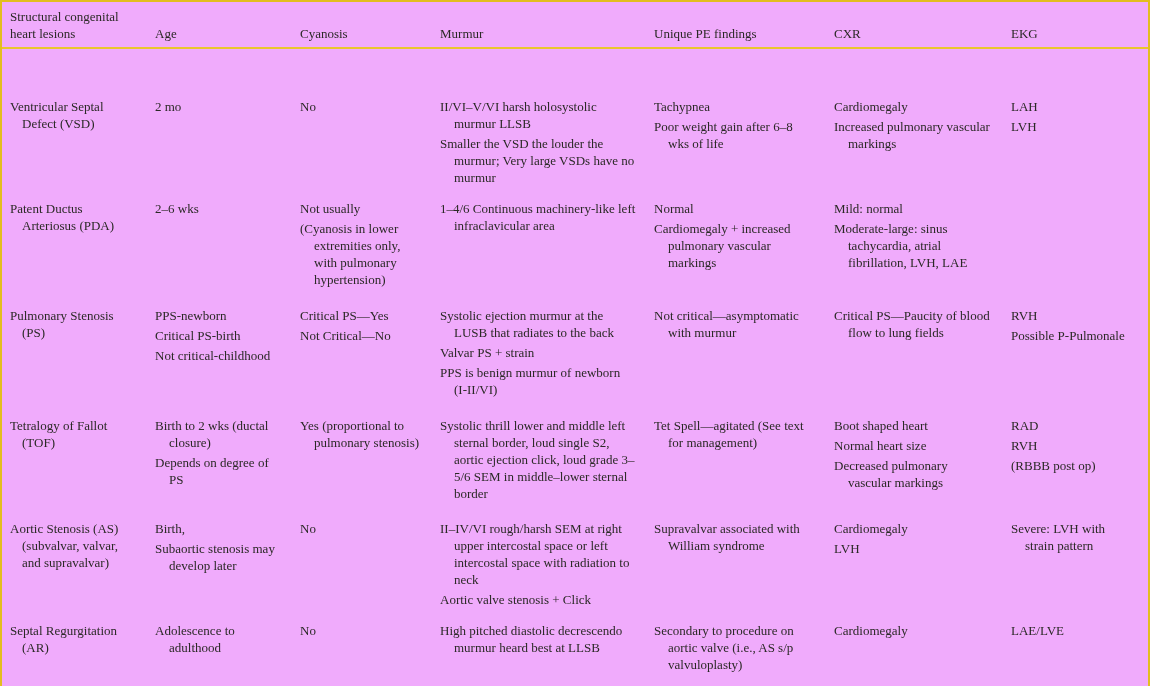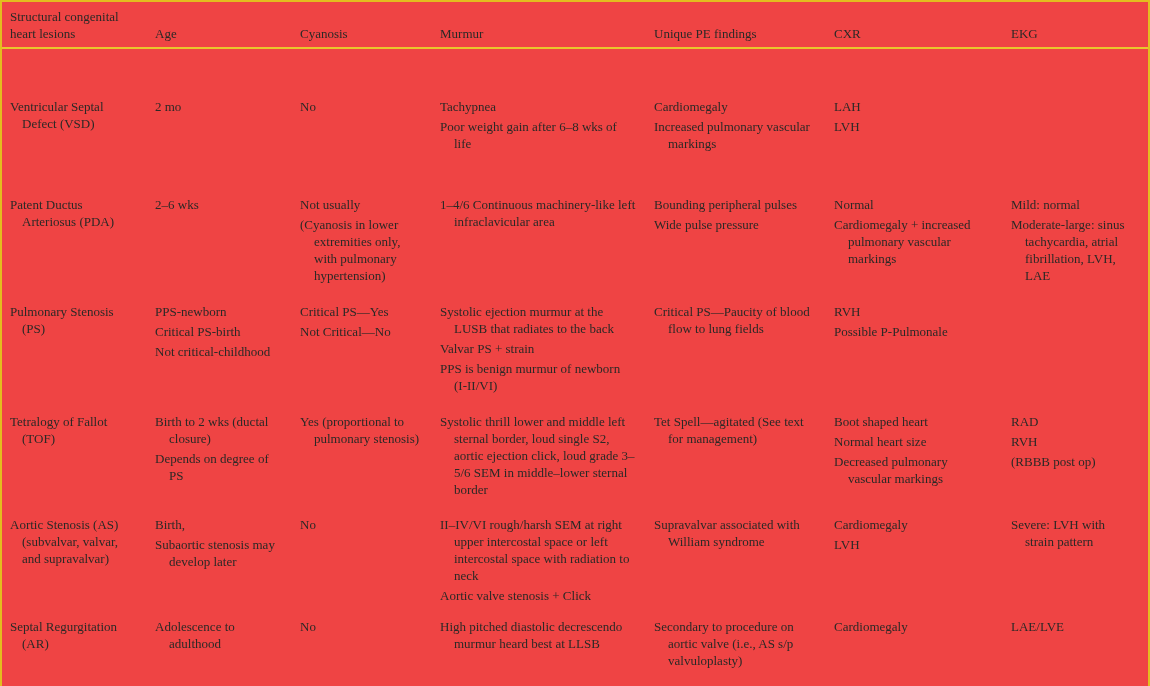--- a/index.html
+++ b/index.html
@@ -9,21 +9,21 @@
   }
   body {
     font-family: "Liberation Serif", "DejaVu Serif", serif;
     color: #2b2926;
   }
   .page {
     position: relative;
     width: 1150px;
     height: 686px;
     box-sizing: border-box;
-    background: #ef4444;
+    background: #f0abfc;
     border-top: 2px solid #e3bd1f;
     border-left: 2px solid #e3bd1f;
     border-right: 2px solid #e3bd1f;
     overflow: hidden;
   }
   .grid-row {
     display: grid;
     grid-template-columns: 147px 145px 140px 214px 180px 177px 143px;
     width: 1146px;
   }
@@ -104,20 +104,24 @@
         <div class="cell col-lesion">
           <p>Ventricular Septal Defect (VSD)</p>
         </div>
         <div class="cell">
           <p>2 mo</p>
         </div>
         <div class="cell">
           <p>No</p>
         </div>
         <div class="cell">
+          <p>II/VI–V/VI harsh holosystolic murmur LLSB</p>
+          <p>Smaller the VSD the louder the murmur; Very large VSDs have no murmur</p>
+        </div>
+        <div class="cell">
           <p>Tachypnea</p>
           <p>Poor weight gain after 6–8 wks of life</p>
         </div>
         <div class="cell">
           <p>Cardiomegaly</p>
           <p>Increased pulmonary vascular markings</p>
         </div>
         <div class="cell">
           <p>LAH</p>
           <p>LVH</p>
@@ -129,24 +133,20 @@
         </div>
         <div class="cell">
           <p>2–6 wks</p>
         </div>
         <div class="cell">
           <p>Not usually</p>
           <p>(Cyanosis in lower extremities only, with pulmonary hypertension)</p>
         </div>
         <div class="cell">
           <p>1–4/6 Continuous machinery-like left infraclavicular area</p>
-        </div>
-        <div class="cell">
-          <p>Bounding peripheral pulses</p>
-          <p>Wide pulse pressure</p>
         </div>
         <div class="cell">
           <p>Normal</p>
           <p>Cardiomegaly + increased pulmonary vascular markings</p>
         </div>
         <div class="cell">
           <p>Mild: normal</p>
           <p>Moderate-large: sinus tachycardia, atrial fibrillation, LVH, LAE</p>
         </div>
       </div>
@@ -162,20 +162,23 @@
         <div class="cell">
           <p>Critical PS—Yes</p>
           <p>Not Critical—No</p>
         </div>
         <div class="cell">
           <p>Systolic ejection murmur at the LUSB that radiates to the back</p>
           <p>Valvar PS + strain</p>
           <p>PPS is benign murmur of newborn (I-II/VI)</p>
         </div>
         <div class="cell">
+          <p>Not critical—asymptomatic with murmur</p>
+        </div>
+        <div class="cell">
           <p>Critical PS—Paucity of blood flow to lung fields</p>
         </div>
         <div class="cell">
           <p>RVH</p>
           <p>Possible P-Pulmonale</p>
         </div>
       </div>
       <div class="grid-row trow">
         <div class="cell col-lesion">
           <p>Tetralogy of Fallot (TOF)</p>

